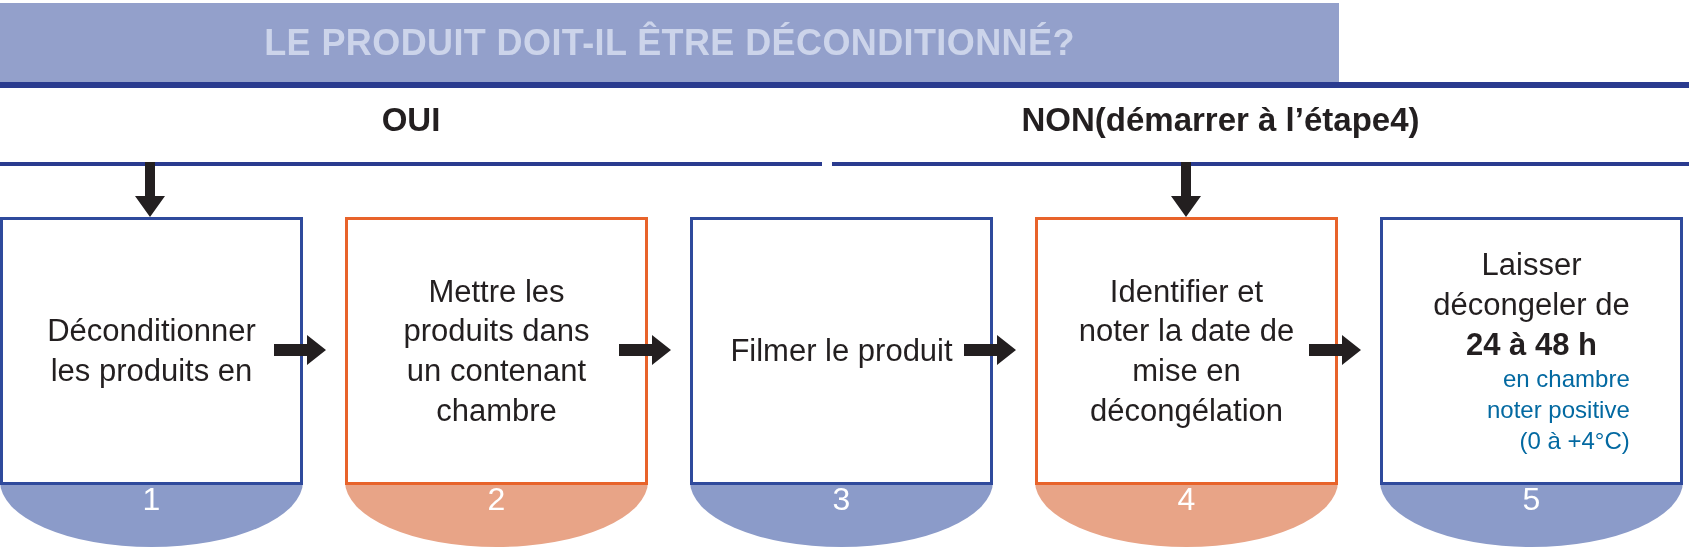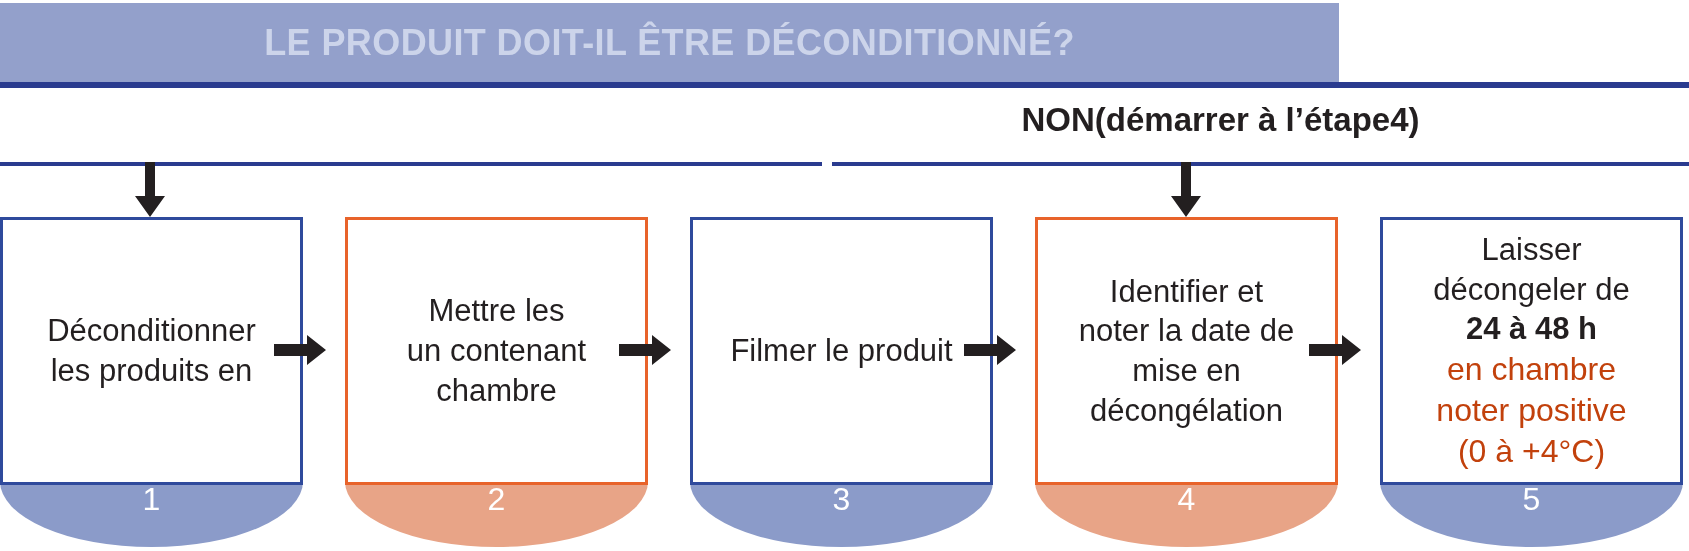--- a/index.html
+++ b/index.html
@@ -159,32 +159,35 @@
     top: 128px;
     width: 56px;
     height: 34px;
     z-index: 4;
   }
   .h-arrow svg { display: block; }
 
   
   .ln-lg   { font-size: 31px; }
   .ln-md   { font-size: 31px; font-weight: bold; }
-  .ln-sm   { font-size: 32px; color: #c2410c; }
+  .ln-sm   { font-size: 24px; color: #0369a1; text-align: right; }
 </style>
 </head>
 <body>
 
 <div id="page">
 
   <div class="header-bar">
     <div class="header-title">LE PRODUIT DOIT-IL ÊTRE DÉCONDITIONNÉ?</div>
   </div>
   <div class="header-underline"></div>
 
+  <div class="branch-label oui">
+    <span class="b-strong">OUI</span>
+  </div>
   <div class="branch-label non">
     <span class="b-strong">NON</span>
       <span class="b-reg"> (démarrer à l’étape </span>
       <span class="b-strong">4</span>
       <span class="b-reg">)</span>
   </div>
 
   <div class="branch-rule left"></div>
   <div class="branch-rule right"></div>
 
@@ -216,20 +219,21 @@
       <svg width="56" height="34" viewBox="0 0 56 34">
         <path d="M2 11 h33 V2 L54 17 L35 32 v-9 H2 Z" fill="#231f20"></path>
       </svg>
     </div>
 
     <div class="step orange" style="left:345px;">
       <div class="step-tab"></div>
       <div class="step-body">
         <div class="step-text">
           <div>Mettre les</div>
+          <div>produits dans</div>
           <div>un contenant</div>
           <div>chambre</div>
         </div>
       </div>
       <div class="step-num">2</div>
     </div>
 
     <div class="h-arrow" style="left:617px;">
       <svg width="56" height="34" viewBox="0 0 56 34">
         <path d="M2 11 h33 V2 L54 17 L35 32 v-9 H2 Z" fill="#231f20"></path>

